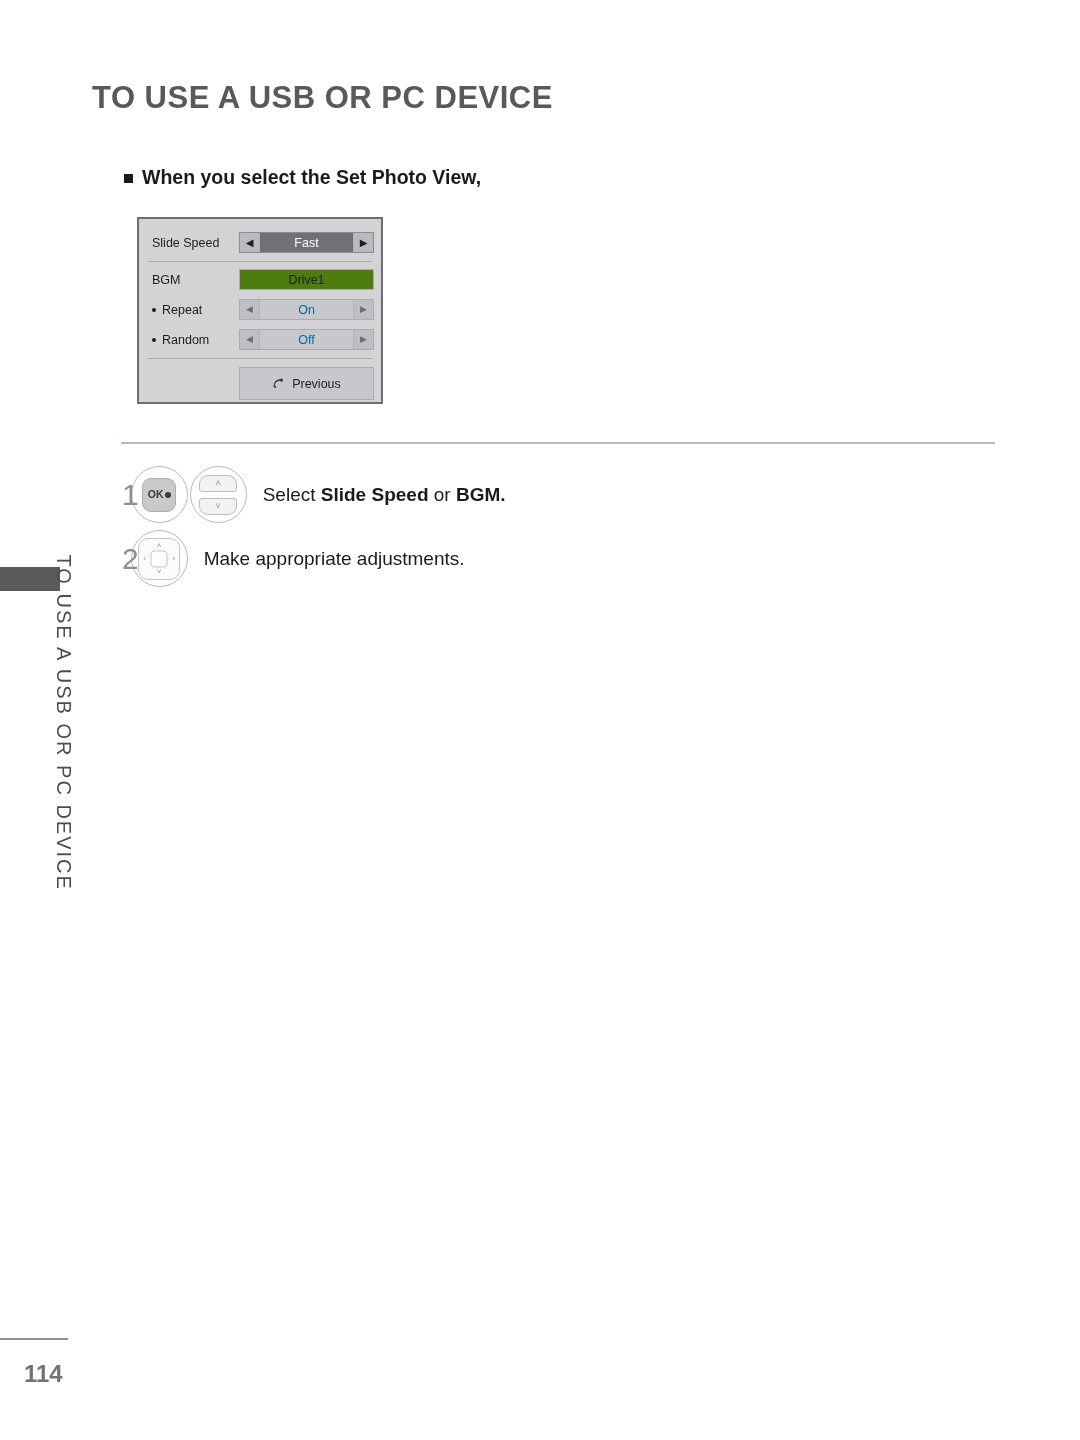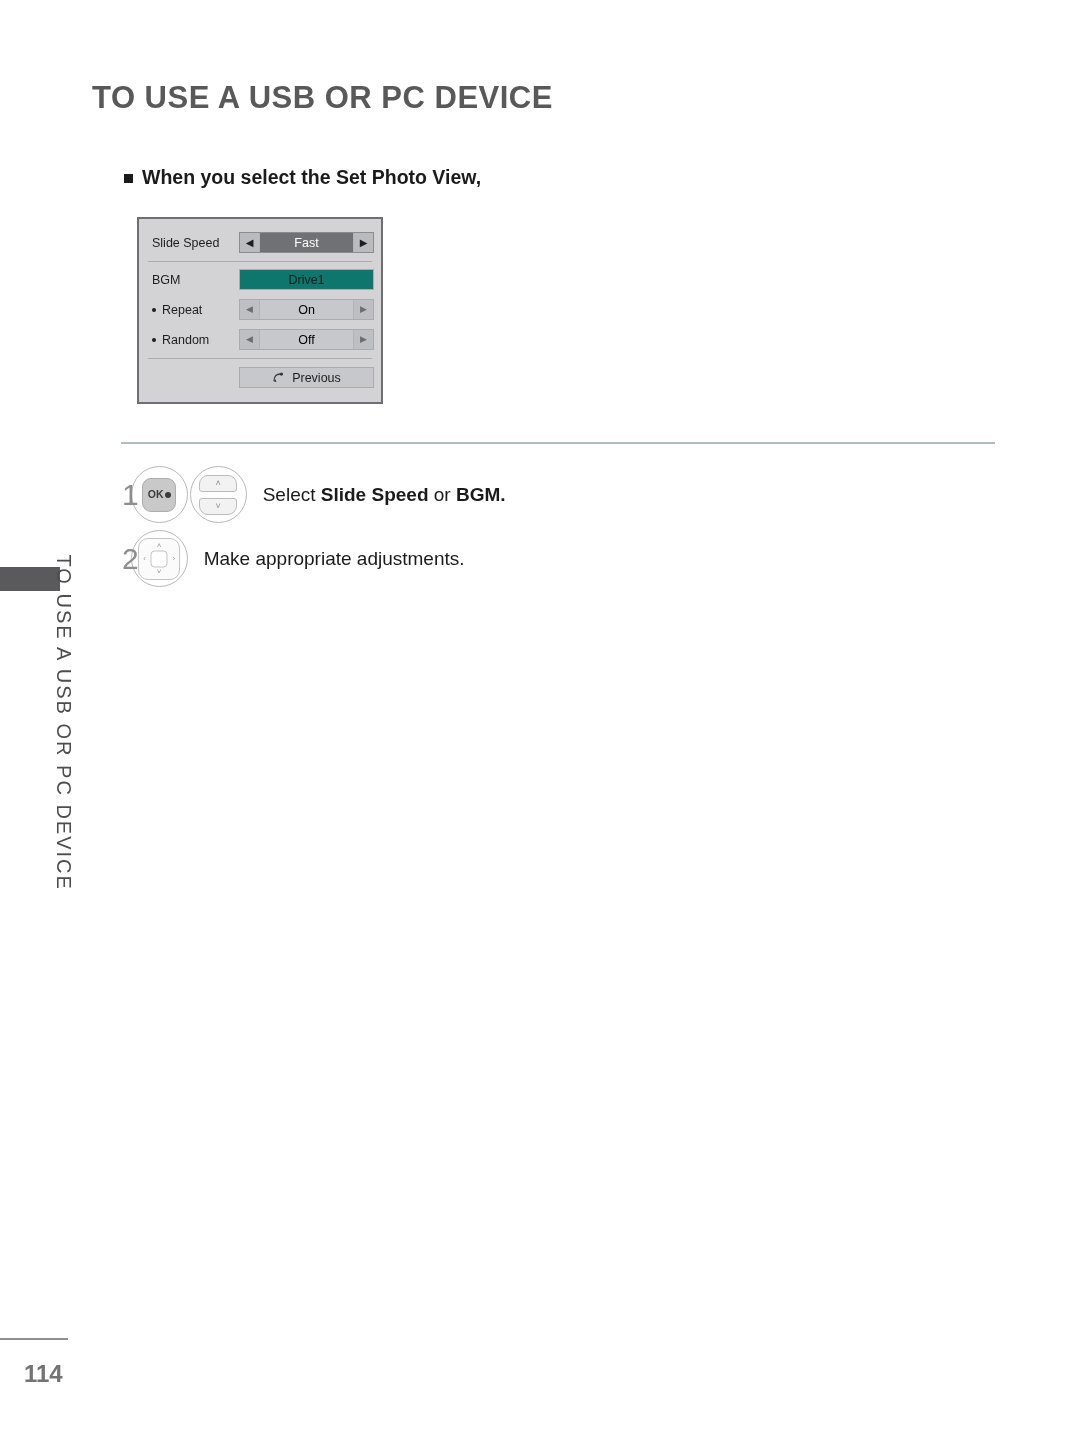--- a/index.html
+++ b/index.html
@@ -113,54 +113,54 @@
     font-size: 9px;
     color: #6b6d71;
     line-height: 1;
   }
   .ctl .arrow.left  { border-right: 1px solid #b2b4b8; }
   .ctl .arrow.right { border-left: 1px solid #b2b4b8; }
   .ctl .val {
     flex: 1;
     display: flex; align-items: center; justify-content: center;
     font-size: 12.5px;
-    color: #000000;
+    color: #0369a1;
     background: #c6c8cb;
   }
 
   
   .ctl.selected { border-color: #8a8c90; background: #6f7175; }
   .ctl.selected .arrow { background: #b9bbbf; color: #1d1d1d; font-size: 10px; }
   .ctl.selected .val { background: #6f7175; color: #ffffff; }
 
   
   .btn-plain {
     flex: 1;
     height: 21px;
     border: 1px solid #a9abaf;
-    background: #0f766e;
+    background: #4d7c0f;
     display: flex; align-items: center; justify-content: center;
     font-size: 12.5px;
     color: #1d1d1d;
   }
 
   .osd-sep {
     height: 1px;
     background: #aaacb0;
     margin: 6px 2px 2px 2px;
   }
 
   .osd-footer {
     margin-top: 8px;
     display: flex;
     justify-content: flex-end;
   }
   .btn-previous {
     width: 135px;
-    height: 21px;
+    height: 33px;
     border: 1px solid #a9abaf;
     background: #c6c8cb;
     display: flex; align-items: center; justify-content: center;
     gap: 7px;
     font-size: 12.5px;
     color: #1d1d1d;
   }
 
   
   .divider {

